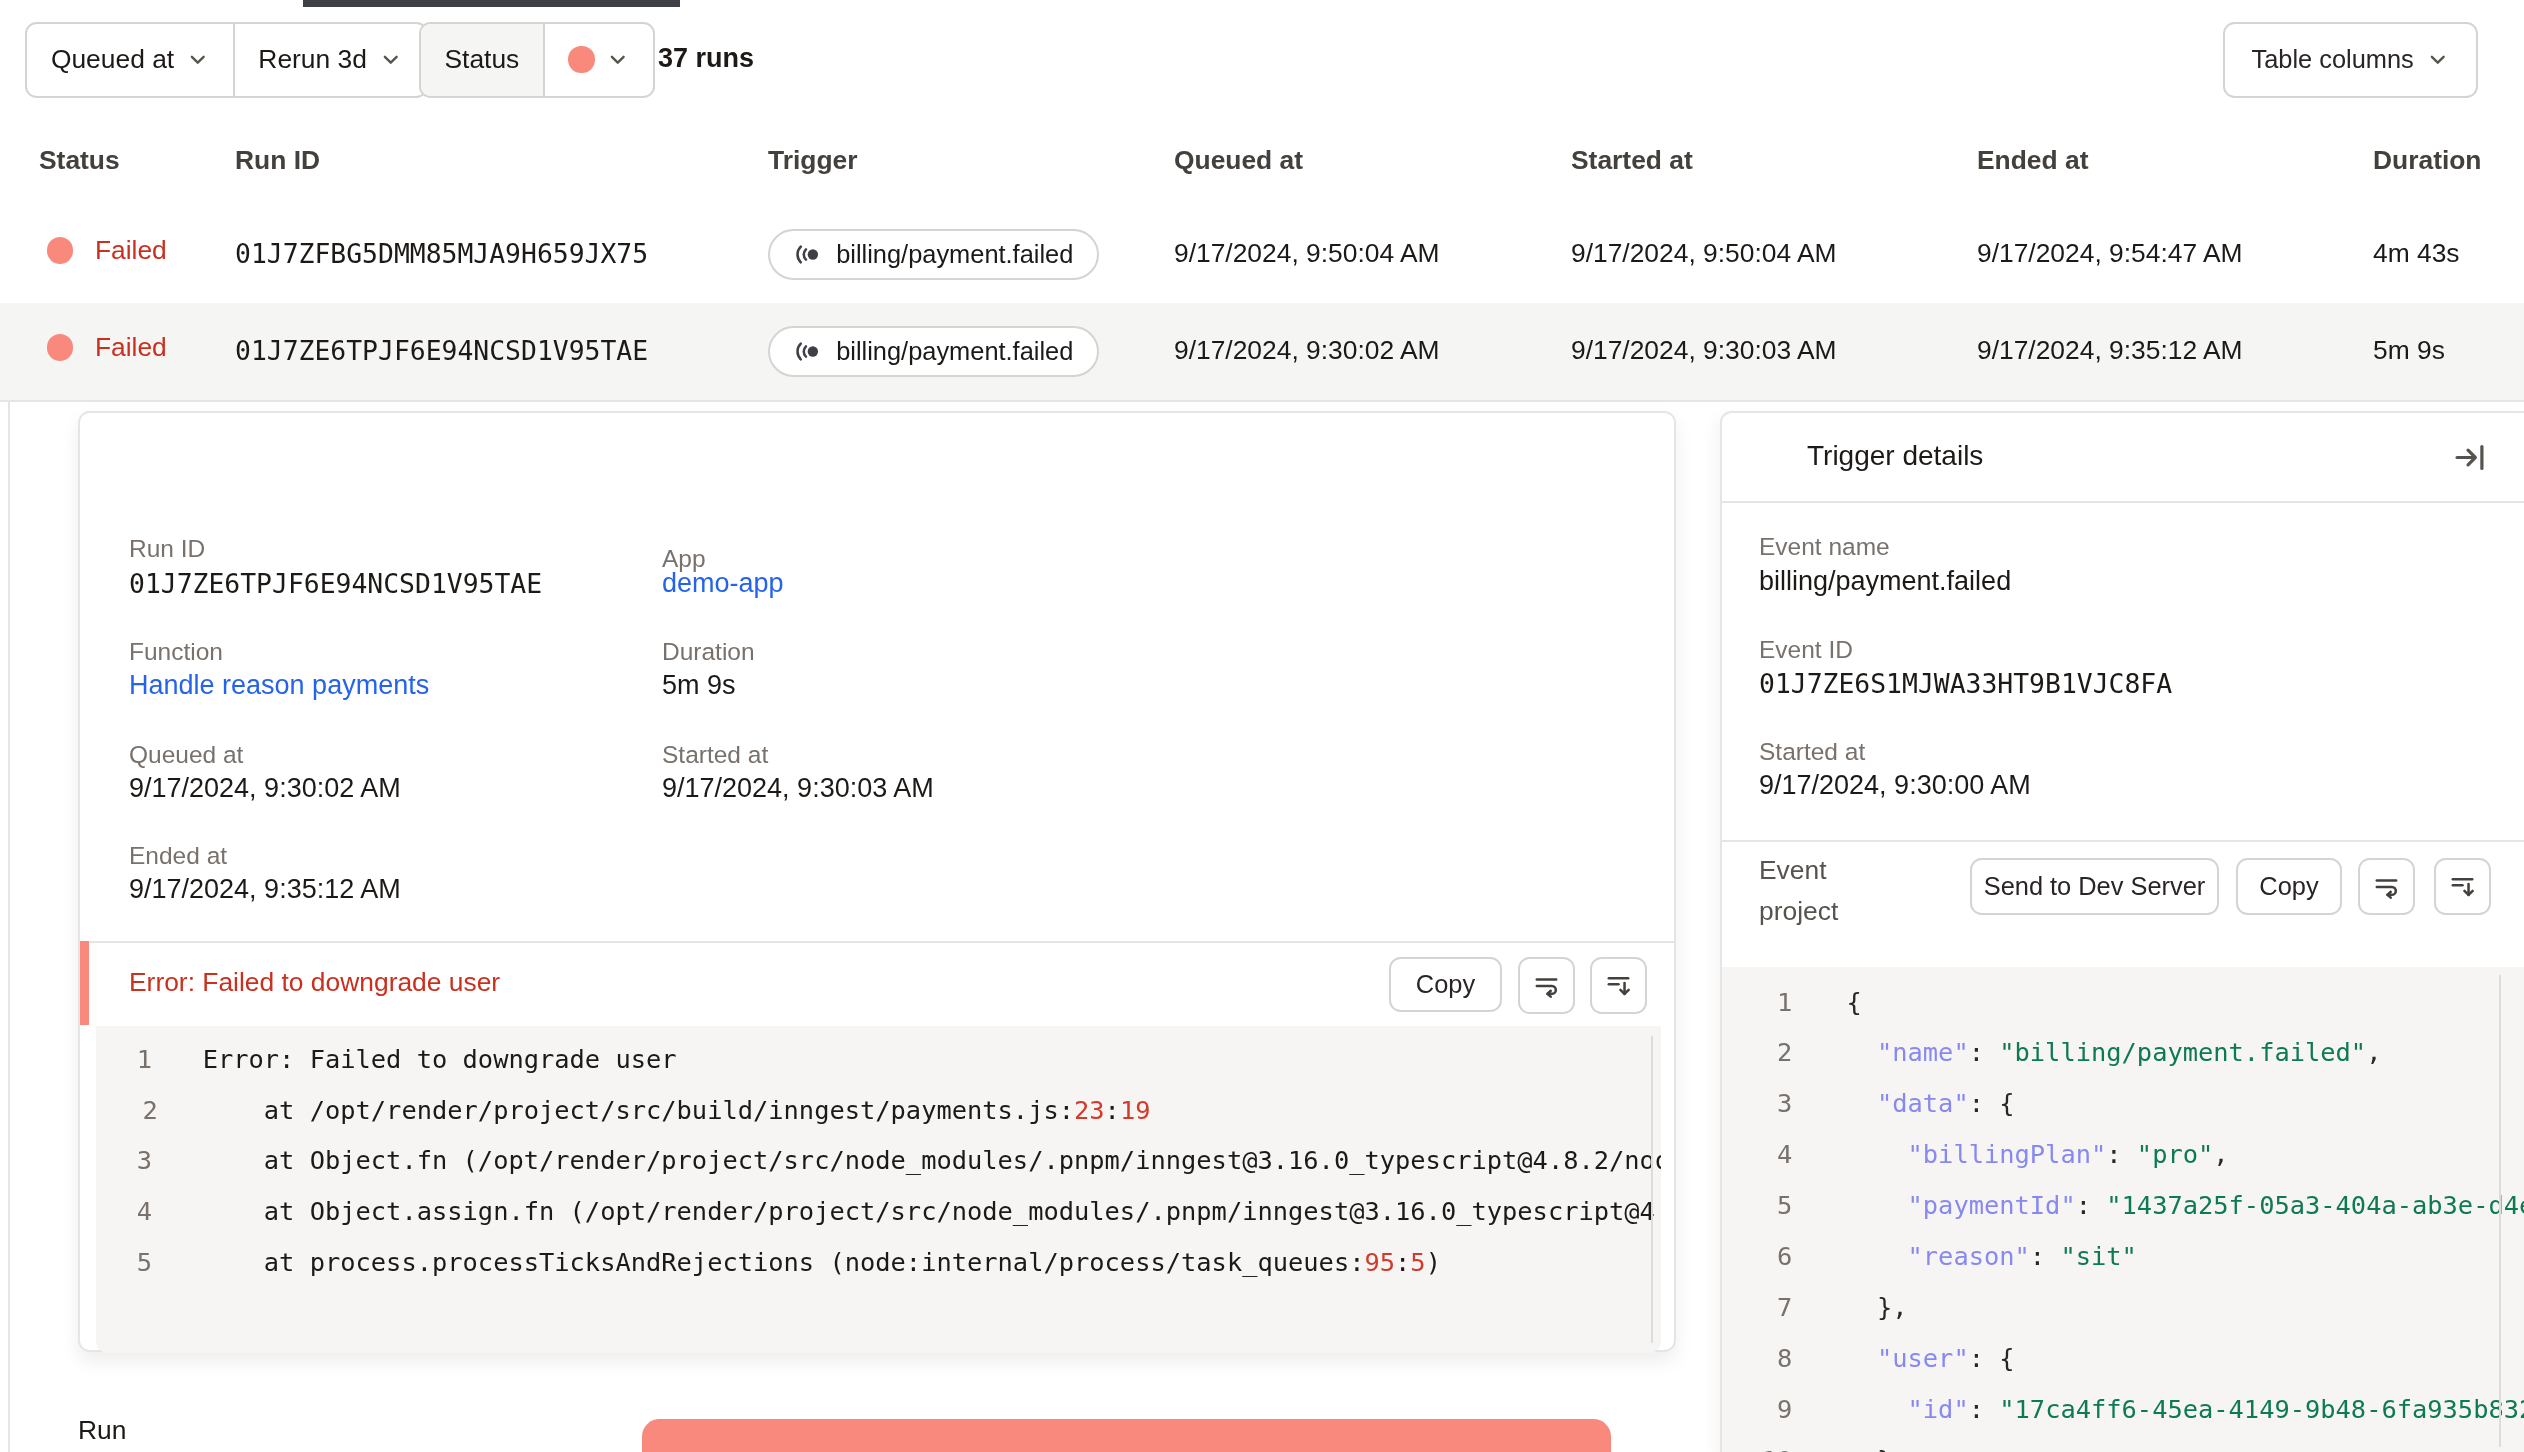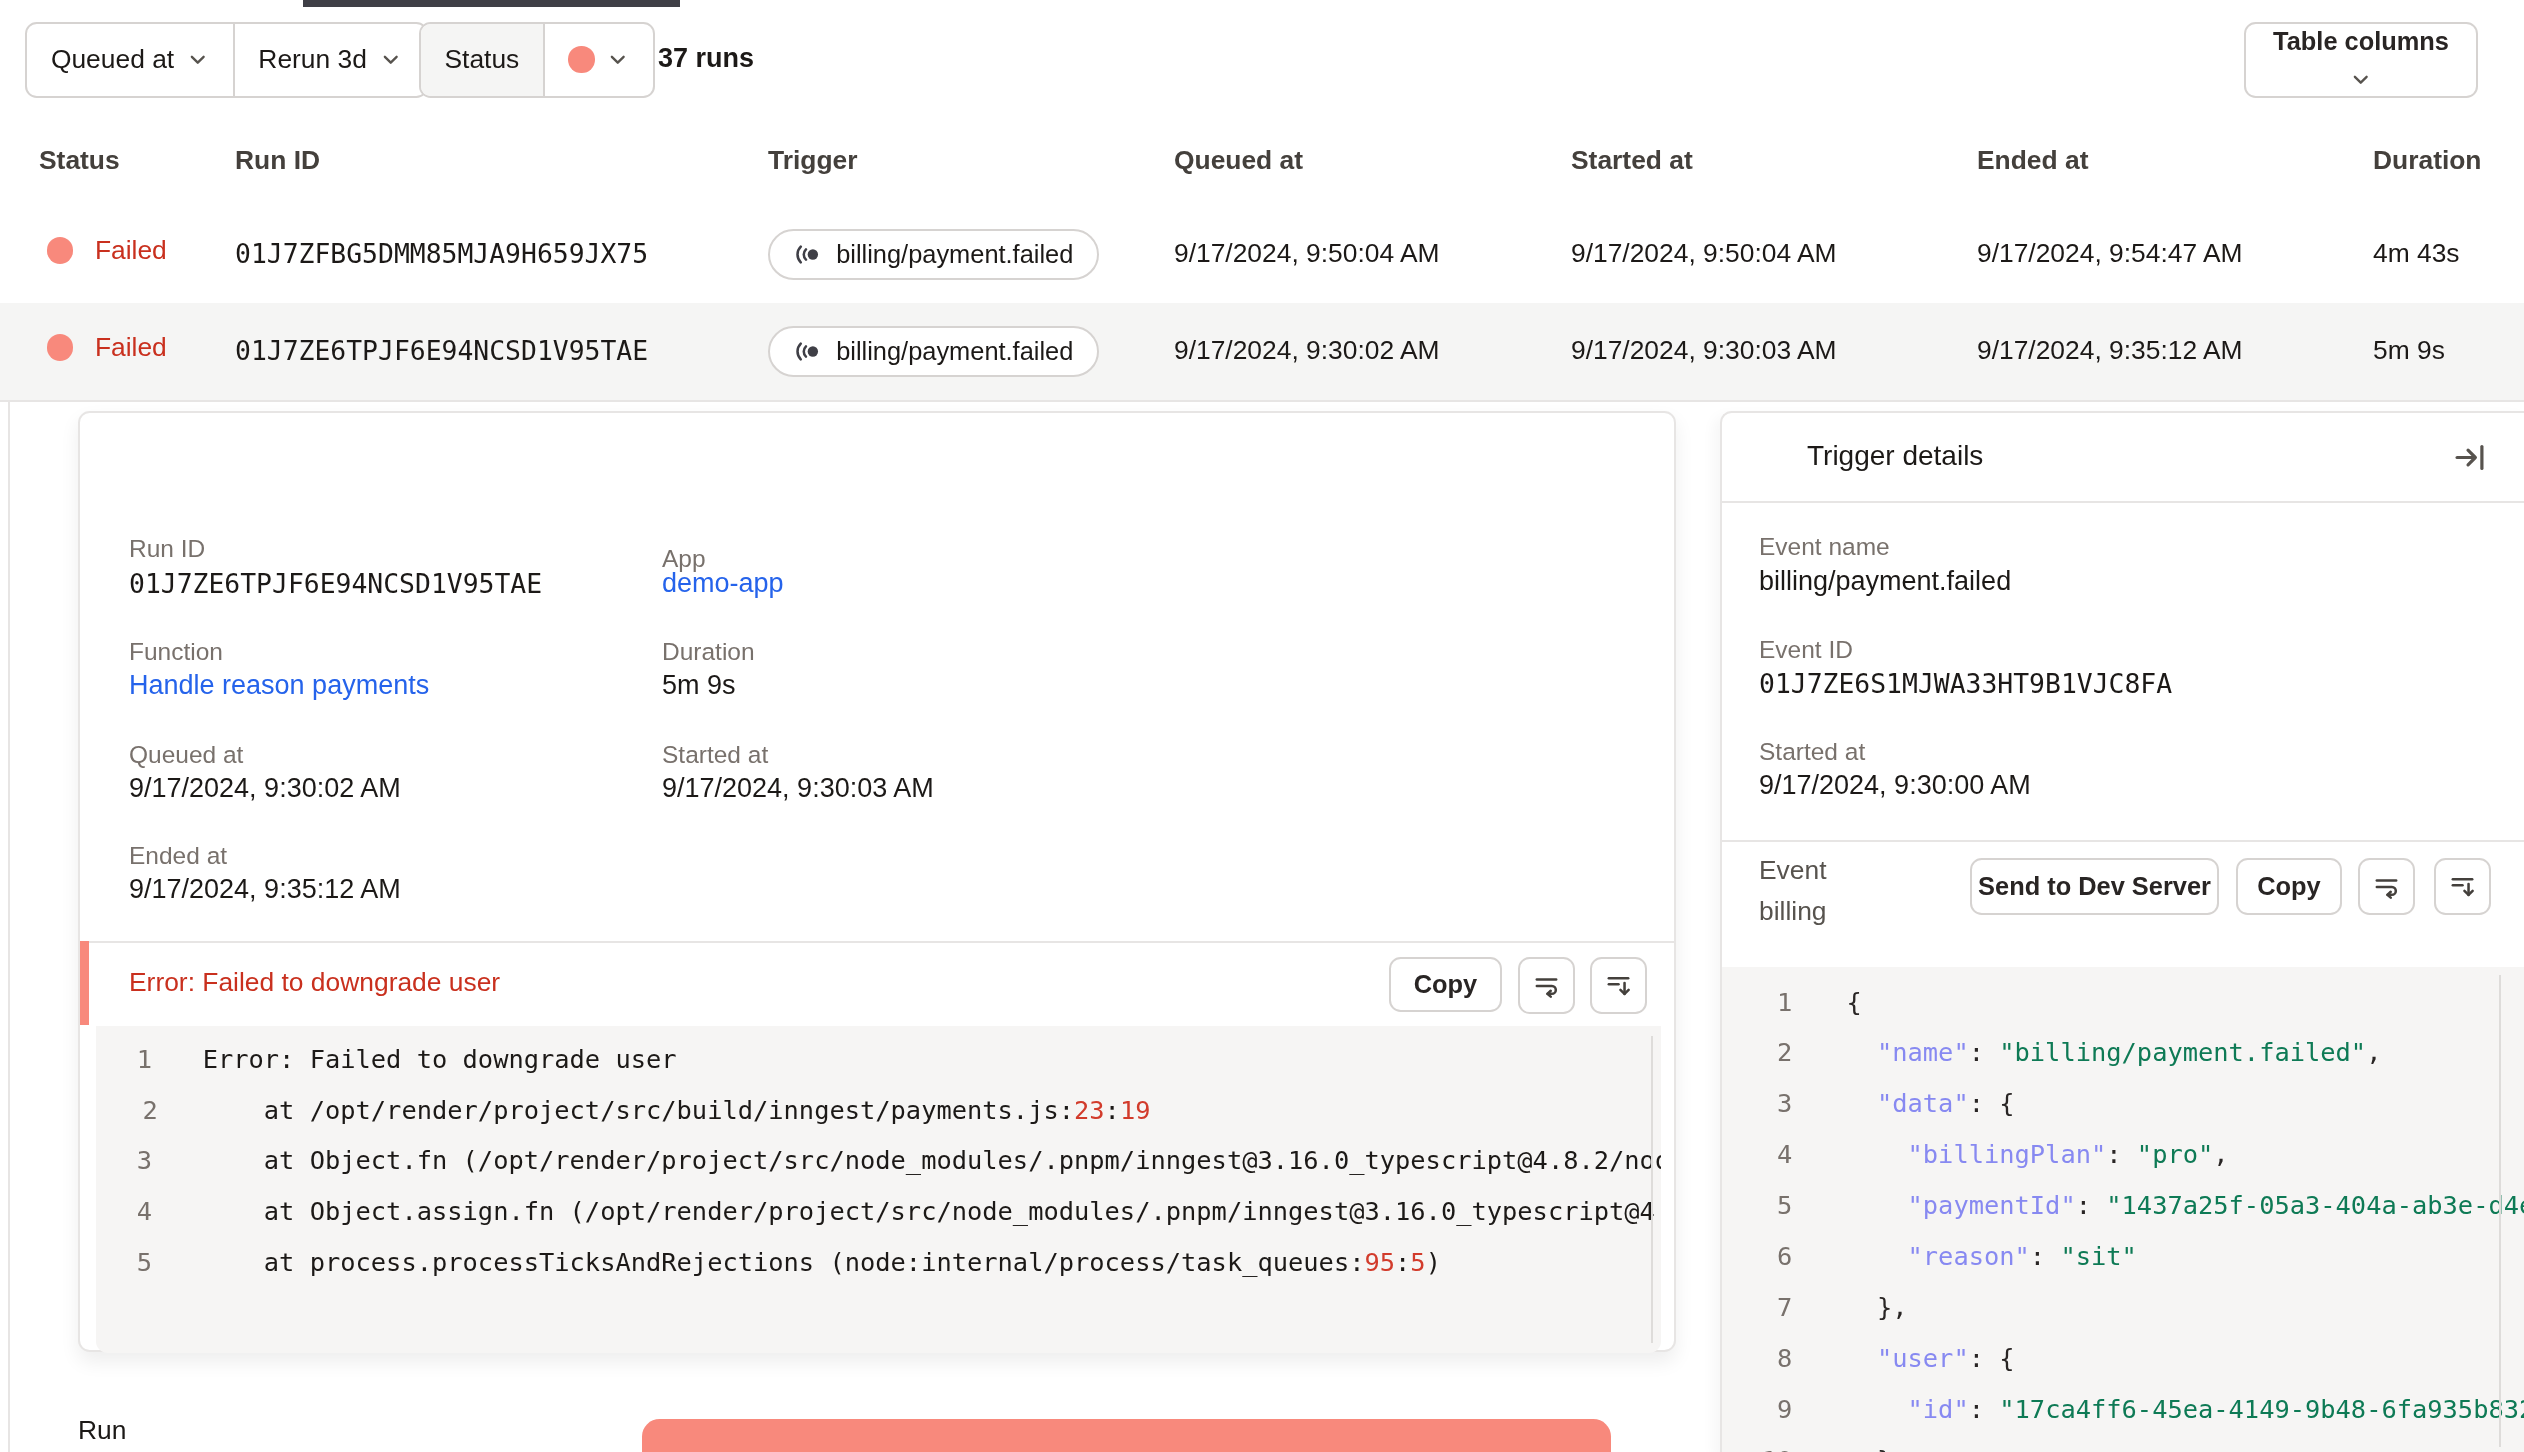--- a/index.html
+++ b/index.html
@@ -8,21 +8,21 @@
   .abs{position:absolute;}
   .mono{font-family:"DejaVu Sans Mono",monospace;}
   
   .topbar{position:absolute;left:0;top:0;width:2525px;height:120px;background:#fff;border-bottom:2px solid #E7E5E4;}
   .tab-strip{position:absolute;left:303px;top:0;width:377px;height:6.9px;background:#3F3F46;}
   .seg-group{position:absolute;top:21.5px;height:76px;border:2px solid #D6D3D1;border-radius:11.7px;display:flex;align-items:stretch;background:#fff;overflow:hidden;box-sizing:border-box;}
   .seg{display:flex;align-items:center;gap:11.7px;padding:0 23.5px;font-size:26.4px;font-weight:500;color:#1C1917;}
   .seg + .seg{border-left:2px solid #D6D3D1;}
   .seg.shaded{background:#F5F5F4;}
   .runs-count{position:absolute;left:658px;top:43px;font-size:27px;font-weight:600;color:#1C1917;}
-  .btn{display:flex;align-items:center;justify-content:center;gap:11.7px;border:2px solid #D6D3D1;border-radius:11.7px;background:#fff;font-size:25.4px;font-weight:700;color:#292524;box-sizing:border-box;cursor:pointer;flex-direction:column;}
+  .btn{display:flex;align-items:center;justify-content:center;gap:11.7px;border:2px solid #D6D3D1;border-radius:11.7px;background:#fff;font-size:25.4px;font-weight:400;color:#292524;box-sizing:border-box;cursor:pointer;}
   .dot{width:26.4px;height:26.4px;border-radius:50%;background:#F8897C;display:inline-block;}
   
   .thead{position:absolute;left:0;top:120px;width:2525px;height:86px;border-bottom:2px solid #E7E5E4;background:#fff;}
   .th{position:absolute;top:25.4px;font-size:26.4px;font-weight:600;color:#44403C;}
   .trow{position:absolute;left:0;width:2525px;height:97px;border-bottom:2px solid #E7E5E4;background:#fff;}
   .trow.selected{background:#F5F5F4;}
   .cell{position:absolute;top:32px;font-size:26.4px;color:#1C1917;}
   .status-cell{display:flex;align-items:center;gap:21.5px;top:29px;}
   .failed-txt{color:#C9301E;font-weight:500;font-size:26.4px;}
   .pill{position:absolute;left:768px;top:22.5px;height:51px;display:flex;align-items:center;gap:13.7px;padding:0 23.5px;border:2px solid #D6D3D1;border-radius:27px;background:#fff;font-size:25.4px;color:#1C1917;box-sizing:border-box;}
@@ -224,21 +224,21 @@
 
     <span class="fld-label" style="left:37px;top:223px;">Event ID</span>
     <span class="fld-value mono" style="left:37px;top:255px;font-size:26.4px;">01J7ZE6S1MJWA33HT9B1VJC8FA</span>
 
     <span class="fld-label" style="left:37px;top:325px;">Started at</span>
     <span class="fld-value" style="left:37px;top:357px;">9/17/2024, 9:30:00 AM</span>
 
     <div class="divider"></div>
 
     <span class="payload-label" style="top:442px;">Event</span>
-    <span class="payload-label" style="top:483px;">billing</span>
+    <span class="payload-label" style="top:483px;">project</span>
 
     <button class="btn abs" style="left:248px;top:445px;width:249px;height:57px;">
       <span>Send to Dev Server</span>
     </button>
     <button class="btn abs" style="left:514px;top:445px;width:106px;height:57px;">
       <span>Copy</span>
     </button>
     <button class="btn abs icon-btn" style="left:636px;top:445px;">
       <svg viewBox="0 0 24 24" width="29" height="29" fill="none" stroke="#44403C" stroke-width="2.1" stroke-linecap="round" stroke-linejoin="round">
           <path d="M4 7h16"></path>

